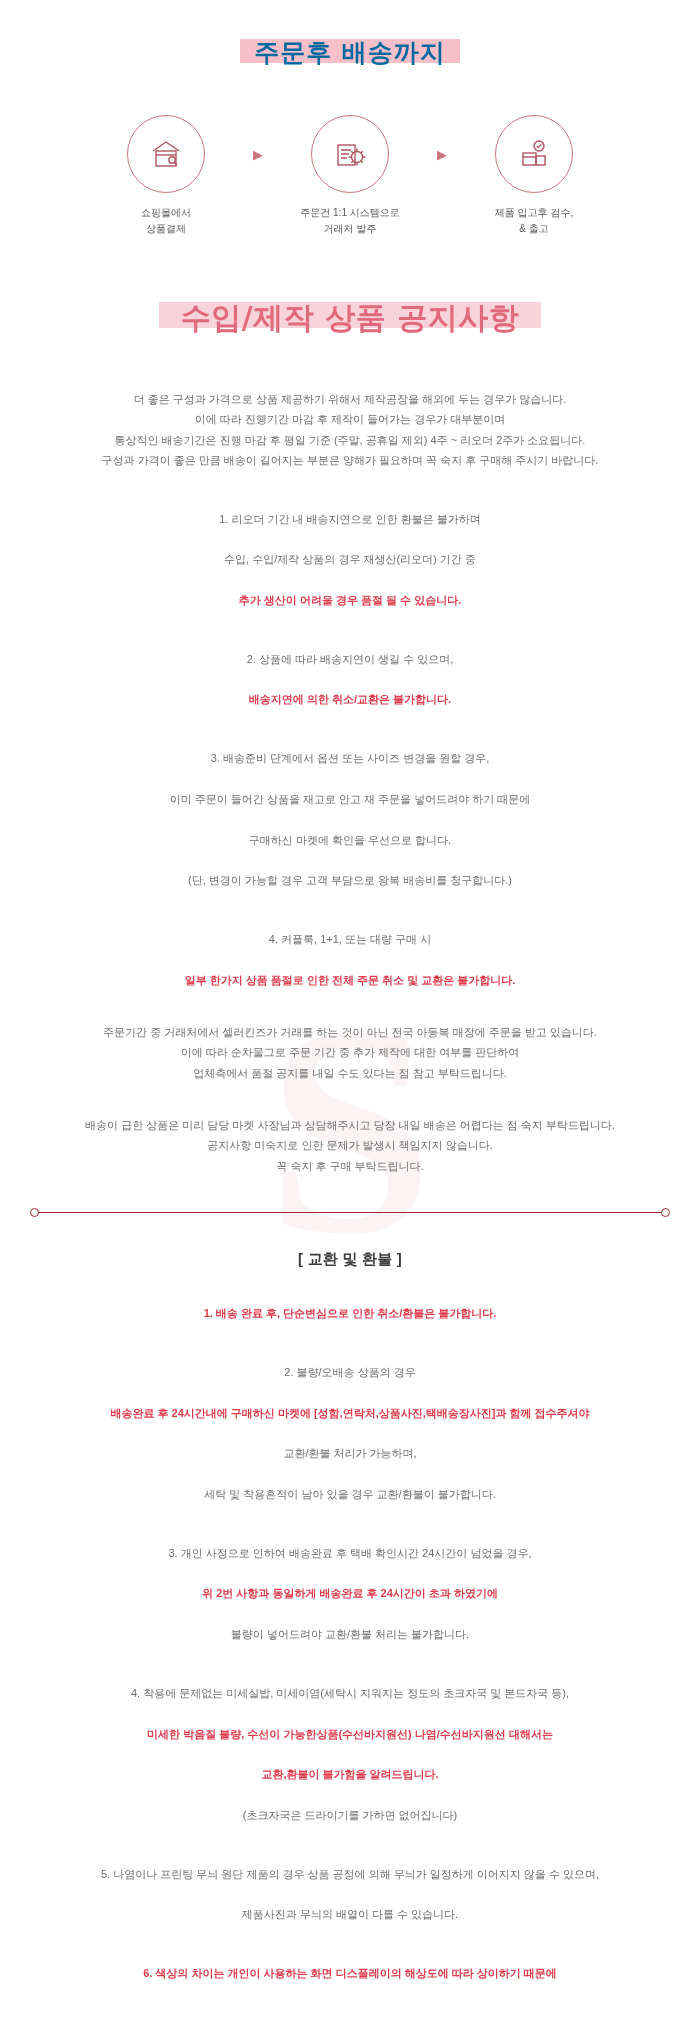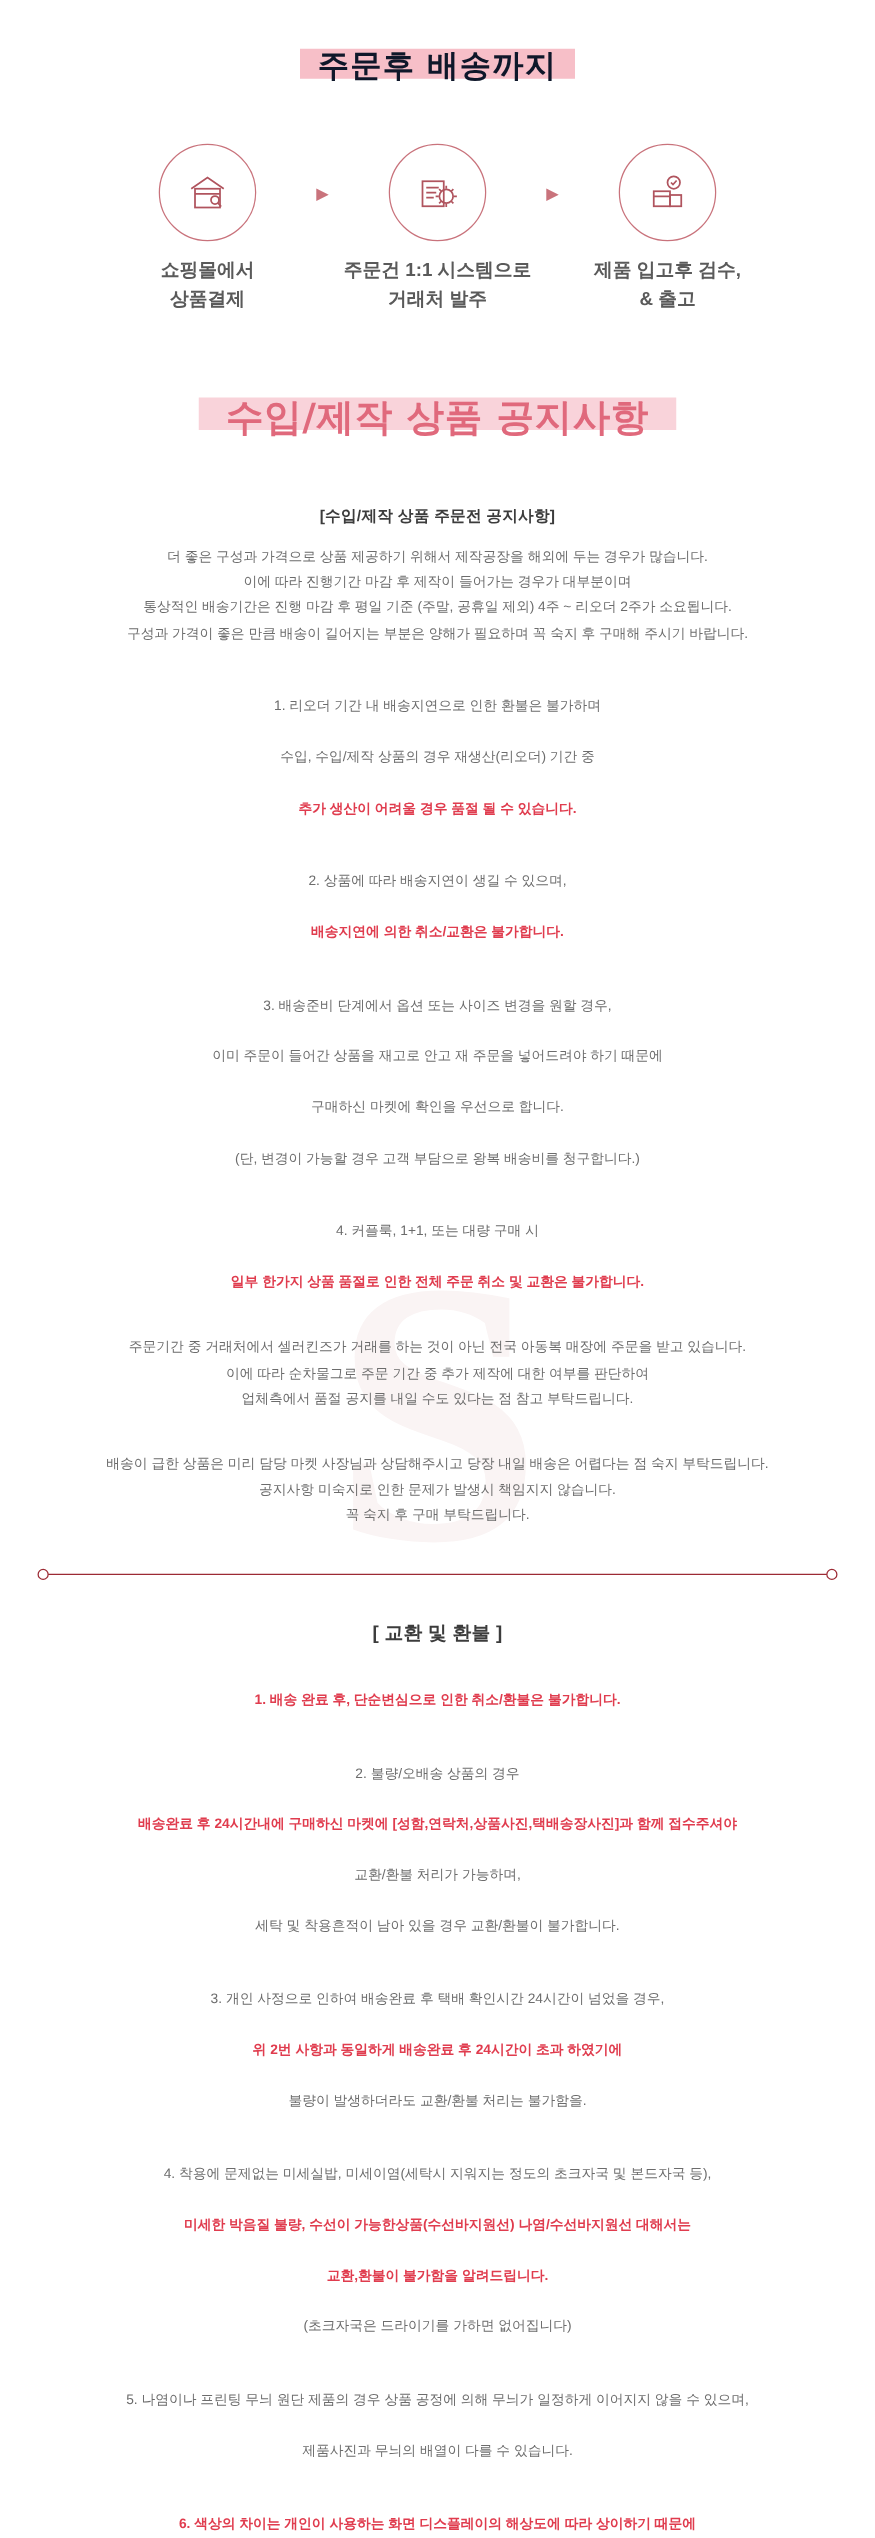--- a/index.html
+++ b/index.html
@@ -41,21 +41,21 @@
   
   .top-heading-wrap {
     text-align: center;
     margin-bottom: 44px;
   }
   .top-heading {
     display: inline-block;
     position: relative;
     font-size: 25px;
     font-weight: bold;
-    color: #0f172a;
+    color: #0369a1;
     letter-spacing: 1px;
     padding: 2px 14px 2px 14px;
     font-family: "DejaVu Sans", sans-serif;
   }
   .top-heading .hl {
     position: absolute;
     left: 0; right: 0;
     top: 5px;
     height: 24px;
     background: #f7bfc8;
@@ -76,25 +76,24 @@
   }
   .step-circle {
     width: 78px; height: 78px;
     border-radius: 50%;
     border: 1.5px solid #c9737c;
     margin: 0 auto 12px auto;
     display: flex; align-items: center; justify-content: center;
     background: #fff;
   }
   .step-label {
-    font-size: 15px;
+    font-size: 10px;
     color: #5a5a5a;
     line-height: 1.55;
     white-space: pre-line;
-    font-weight: bold;
   }
   .step-arrow {
     width: 34px;
     display: flex;
     align-items: center;
     justify-content: center;
     padding-top: 32px;
     color: #c9737c;
     font-size: 13px;
   }
@@ -237,21 +236,20 @@
     </div>
 
     <div class="banner-wrap">
       <div class="banner">
         <span class="hl"></span>
         <span>수입/제작 상품 공지사항</span>
       </div>
     </div>
 
     <div class="section">
-      <div class="sec-title">[수입/제작 상품 주문전 공지사항]</div>
       <p class="para">더 좋은 구성과 가격으로 상품 제공하기 위해서 제작공장을 해외에 두는 경우가 많습니다.
 이에 따라 진행기간 마감 후 제작이 들어가는 경우가 대부분이며
 통상적인 배송기간은 진행 마감 후 평일 기준 (주말, 공휴일 제외) 4주 ~ 리오더 2주가 소요됩니다.
 구성과 가격이 좋은 만큼 배송이 길어지는 부분은 양해가 필요하며 꼭 숙지 후 구매해 주시기 바랍니다.</p>
 
       <p class="para">
         <span>1. 리오더 기간 내 배송지연으로 인한 환불은 불가하며</span><br>
         <span>수입, 수입/제작 상품의 경우 재생산(리오더) 기간 중</span><br>
         <span class="red">추가 생산이 어려울 경우 품절 될 수 있습니다.</span>
       </p>
@@ -299,21 +297,21 @@
       <p class="para">
         <span>2. 불량/오배송 상품의 경우</span><br>
         <span class="red">배송완료 후 24시간내에 구매하신 마켓에 [성함,연락처,상품사진,택배송장사진]과 함께 접수주셔야</span><br>
         <span>교환/환불 처리가 가능하며,</span><br>
         <span>세탁 및 착용흔적이 남아 있을 경우 교환/환불이 불가합니다.</span>
       </p>
 
       <p class="para">
         <span>3. 개인 사정으로 인하여 배송완료 후 택배 확인시간 24시간이 넘었을 경우,</span><br>
         <span class="red">위 2번 사항과 동일하게 배송완료 후 24시간이 초과 하였기에</span><br>
-        <span>불량이 발생하더라도 교환/환불 처리는 불가함을.</span>
+        <span>불량이 넣어드려야 교환/환불 처리는 불가합니다.</span>
       </p>
 
       <p class="para">
         <span>4. 착용에 문제없는 미세실밥, 미세이염(세탁시 지워지는 정도의 초크자국 및 본드자국 등),</span><br>
         <span class="red">미세한 박음질 불량, 수선이 가능한상품(수선바지원선) 나염/수선바지원선 대해서는</span><br>
         <span class="red">교환,환불이 불가함을 알려드립니다.</span><br>
         <span>(초크자국은 드라이기를 가하면 없어집니다)</span>
       </p>
 
       <p class="para">

